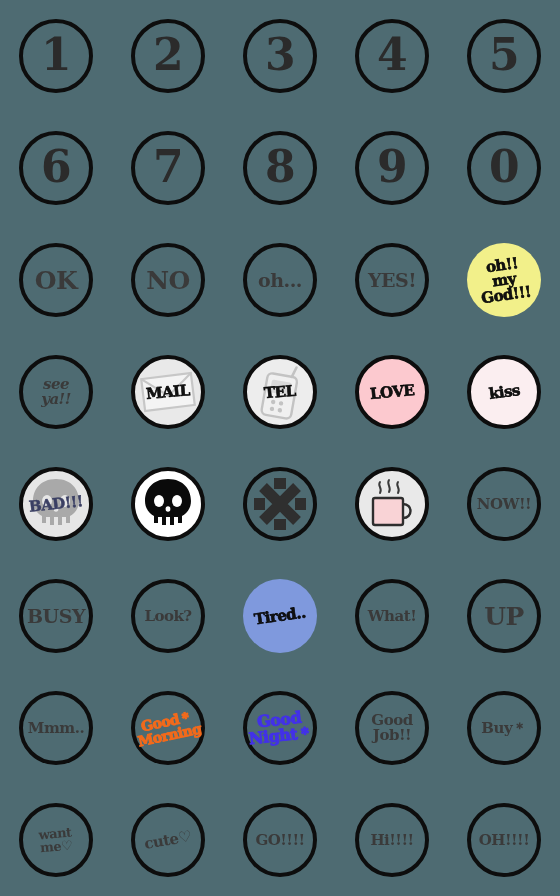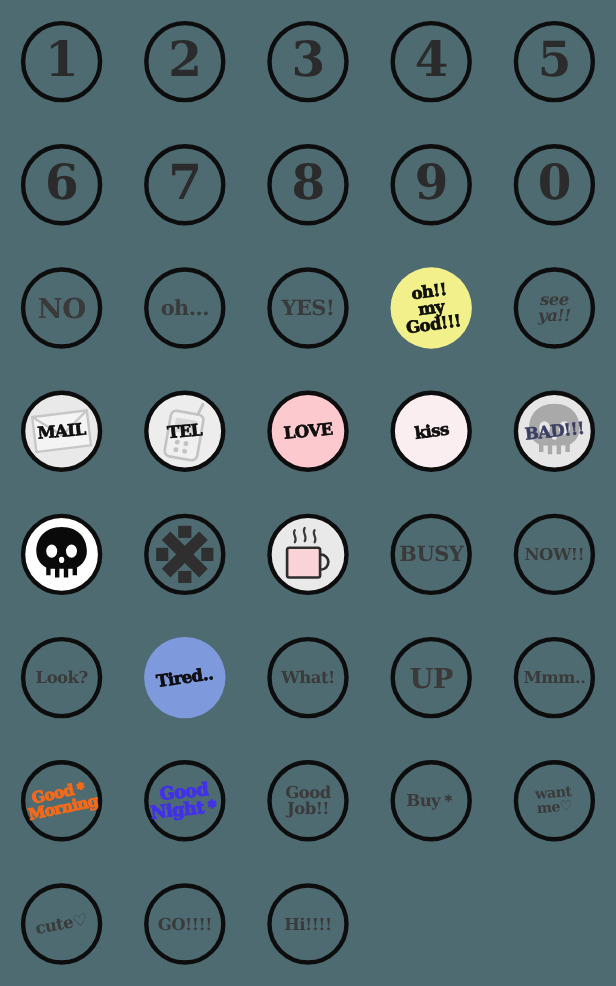--- a/index.html
+++ b/index.html
@@ -129,20 +129,25 @@
         <div class="label num" style="">9</div>
       </div>
     </div>
     <div class="cell">
       <div class="sticker ring" style="background: transparent;">
         <div class="label num" style="">0</div>
       </div>
     </div>
     <div class="cell">
       <div class="sticker ring" style="background: transparent;">
+        <div class="label word w-big" style="">OK</div>
+      </div>
+    </div>
+    <div class="cell">
+      <div class="sticker ring" style="background: transparent;">
         <div class="label word w-big" style="">NO</div>
       </div>
     </div>
     <div class="cell">
       <div class="sticker ring" style="background: transparent;">
         <div class="label word" style="">oh...</div>
       </div>
     </div>
     <div class="cell">
       <div class="sticker ring" style="background: transparent;">
@@ -247,26 +252,26 @@
             <path d="M25 2 C22 6 28 9 25 14" stroke="#3a3a3a" stroke-width="2" fill="none" stroke-linecap="round"></path>
             <path d="M34 4 C31 8 37 10 34 15" stroke="#3a3a3a" stroke-width="2" fill="none" stroke-linecap="round"></path>
             <rect x="9" y="20" width="30" height="27" rx="2" fill="#f9d3d6" stroke="#2e2e2e" stroke-width="2.4"></rect>
             <path d="M39 26 C49 26 49 40 39 40" fill="none" stroke="#2e2e2e" stroke-width="2.4"></path>
           </svg>
         </span>
       </div>
     </div>
     <div class="cell">
       <div class="sticker ring" style="background: transparent;">
+        <div class="label word w-small" style="">NOW!!</div>
+      </div>
+    </div>
+    <div class="cell">
+      <div class="sticker ring" style="background: transparent;">
         <div class="label word" style="">BUSY</div>
-      </div>
-    </div>
-    <div class="cell">
-      <div class="sticker ring" style="background: transparent;">
-        <div class="label word w-small" style="">NOW!!</div>
       </div>
     </div>
     <div class="cell">
       <div class="sticker ring" style="background: transparent;">
         <div class="label word w-small" style="">Look?</div>
       </div>
     </div>
     <div class="cell">
       <div class="sticker nofill-ring" style="background: rgb(127, 153, 221);">
         <div class="label word w-small dark outlined" style="color:#111111;transform:rotate(-8deg);">Tired..</div>
@@ -322,15 +327,20 @@
       </div>
     </div>
     <div class="cell">
       <div class="sticker ring" style="background: transparent;">
         <div class="label word w-small" style="">GO!!!!</div>
       </div>
     </div>
     <div class="cell">
       <div class="sticker ring" style="background: transparent;">
         <div class="label word w-small" style="">Hi!!!!</div>
+      </div>
+    </div>
+    <div class="cell">
+      <div class="sticker ring" style="background: transparent;">
+        <div class="label word w-small" style="">OH!!!!</div>
       </div>
     </div>
   </div>
 
 </body></html>

